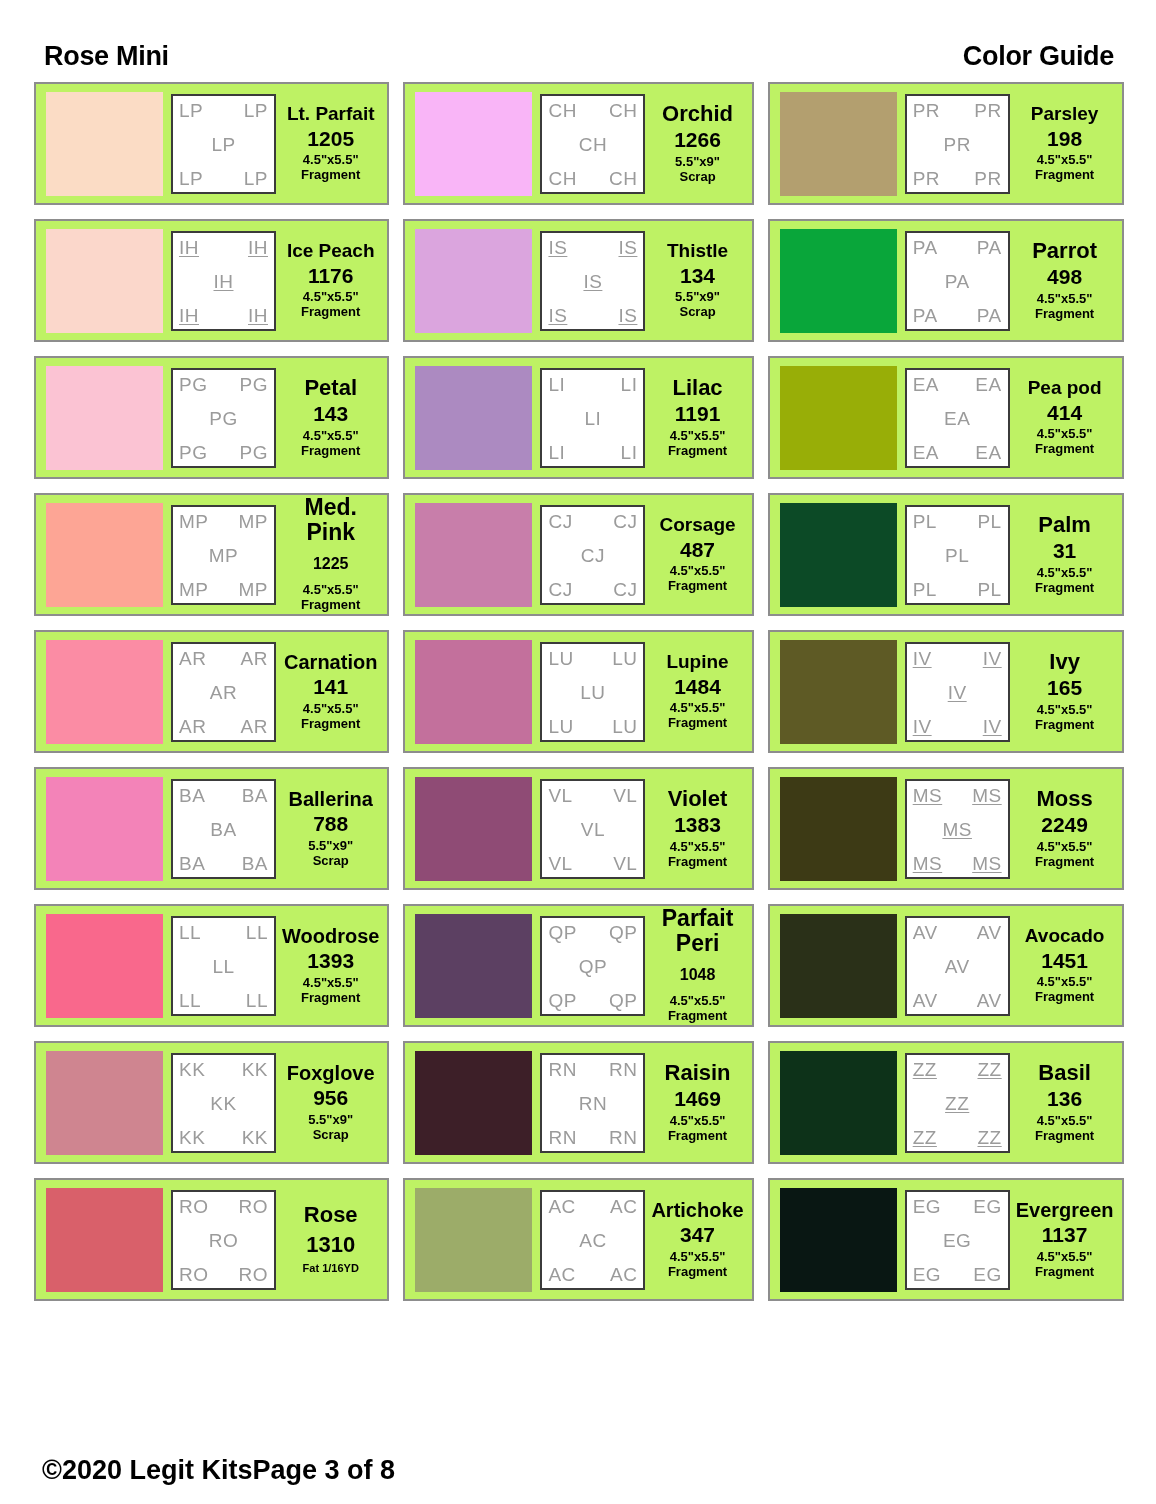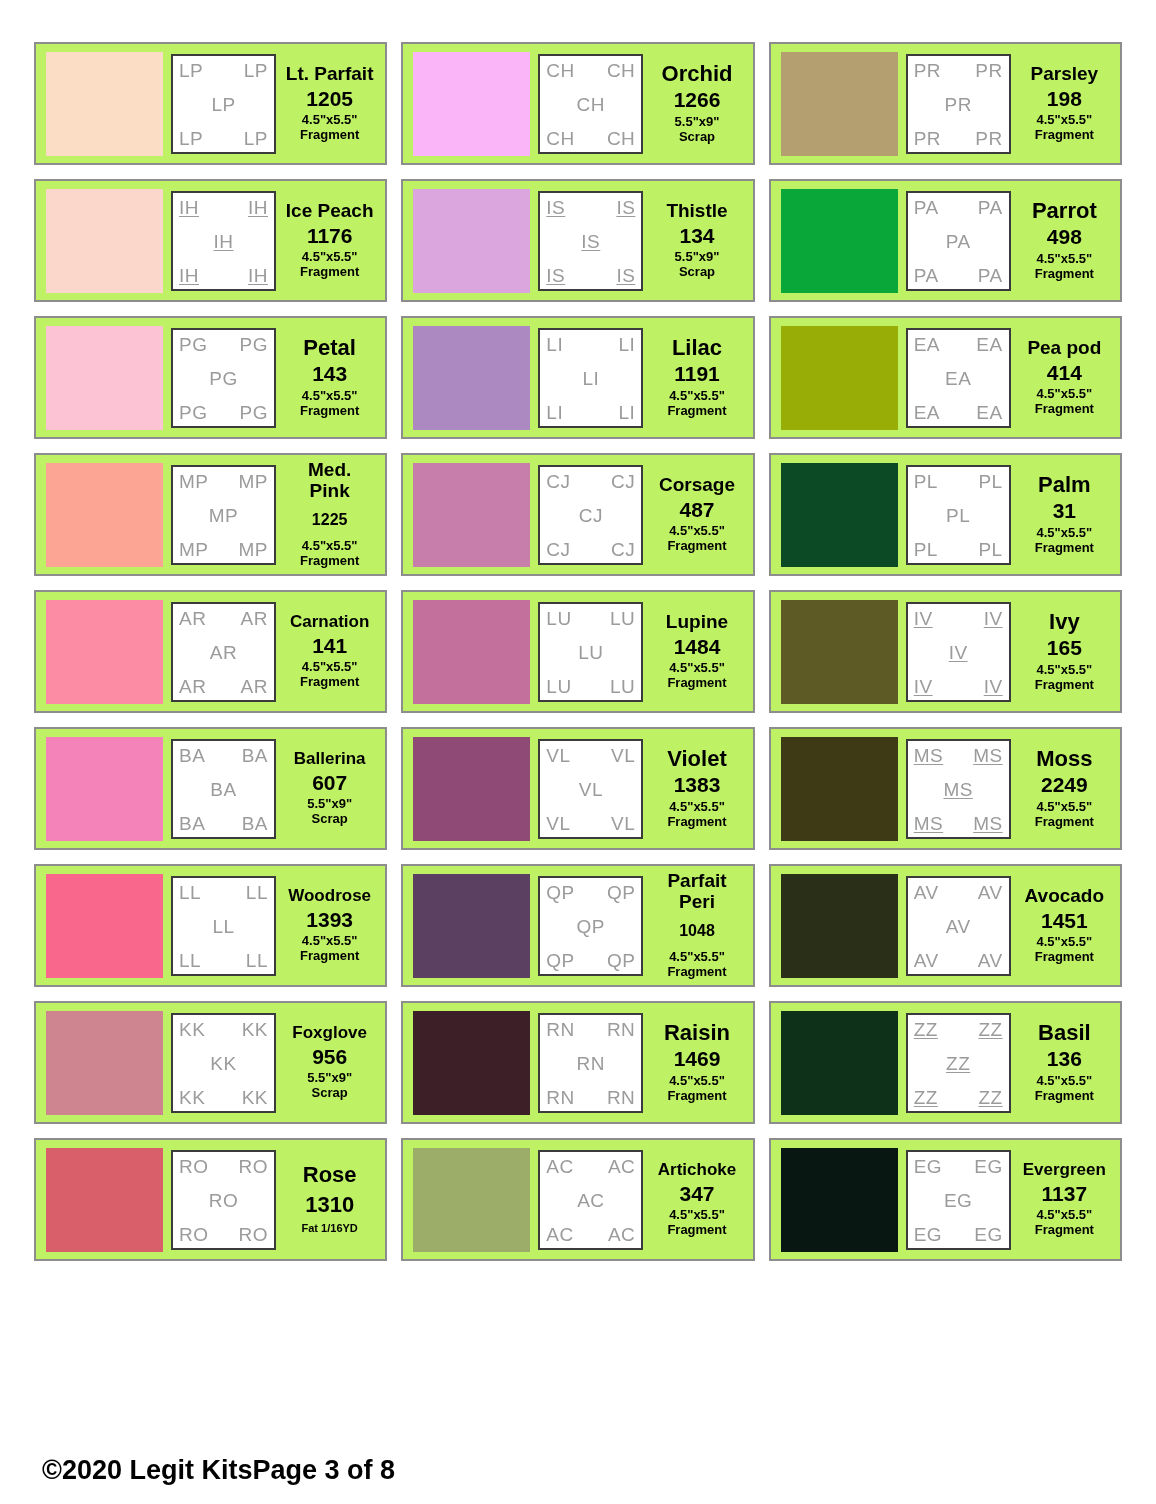--- a/index.html
+++ b/index.html
@@ -101,40 +101,44 @@
   }
   .meta .sz,
   .meta .cut{
     font-weight:bold;
     font-size:13px;
     line-height:1.18;
   }
   
   .nm.s1{font-size:22px;}
   .nm.s2{font-size:19px;}
-  .nm.s3{font-size:17px;}
+  .nm.s3{font-size:20px;}
   .nm.two{font-size:19px;}
   .meta.tight .num{margin:9px;font-size:16px;}
-  .meta.tight .nm{font-size:19px;}
+  .meta.tight .nm{font-size:23px;}
   .meta.big .num{font-size:22px;margin-top:4px;}
   .meta.big .cut{font-size:11px;margin-top:4px;}
   
   .footer{
     position:absolute;
     left:34px;right:34px;bottom:20px;
     display:flex;align-items:center;
     padding:0 8px 0 8px;
   }
   .footer div{font-size:27px;font-weight:bold;line-height:1;}
 </style>
 </head>
 <body>
 
 <div class="page">
 
+  <div class="header">
+    <div class="title">Rose Mini</div>
+    <div class="guide">Color Guide</div>
+  </div>
 
   <div class="grid" id="grid">
       <div class="card">
         <div class="chip" style="background: rgb(251, 220, 197);"></div>
         <div class="codebox">
           <div class="coderow">
             <span class="code">LP</span>
             <span class="code">LP</span>
           </div>
           <div class="coderow mid">
@@ -471,21 +475,21 @@
           <div class="coderow mid">
             <span class="code">BA</span>
           </div>
           <div class="coderow">
             <span class="code">BA</span>
             <span class="code">BA</span>
           </div>
         </div>
         <div class="meta">
           <div class="nm s3">Ballerina</div>
-          <div class="num">607</div>
+          <div class="num">788</div>
           <div class="sz">5.5"x9"</div>
           <div class="cut">Scrap</div>
         </div>
       </div>
       <div class="card">
         <div class="chip" style="background: rgb(143, 75, 117);"></div>
         <div class="codebox">
           <div class="coderow">
             <span class="code">VL</span>
             <span class="code">VL</span>

